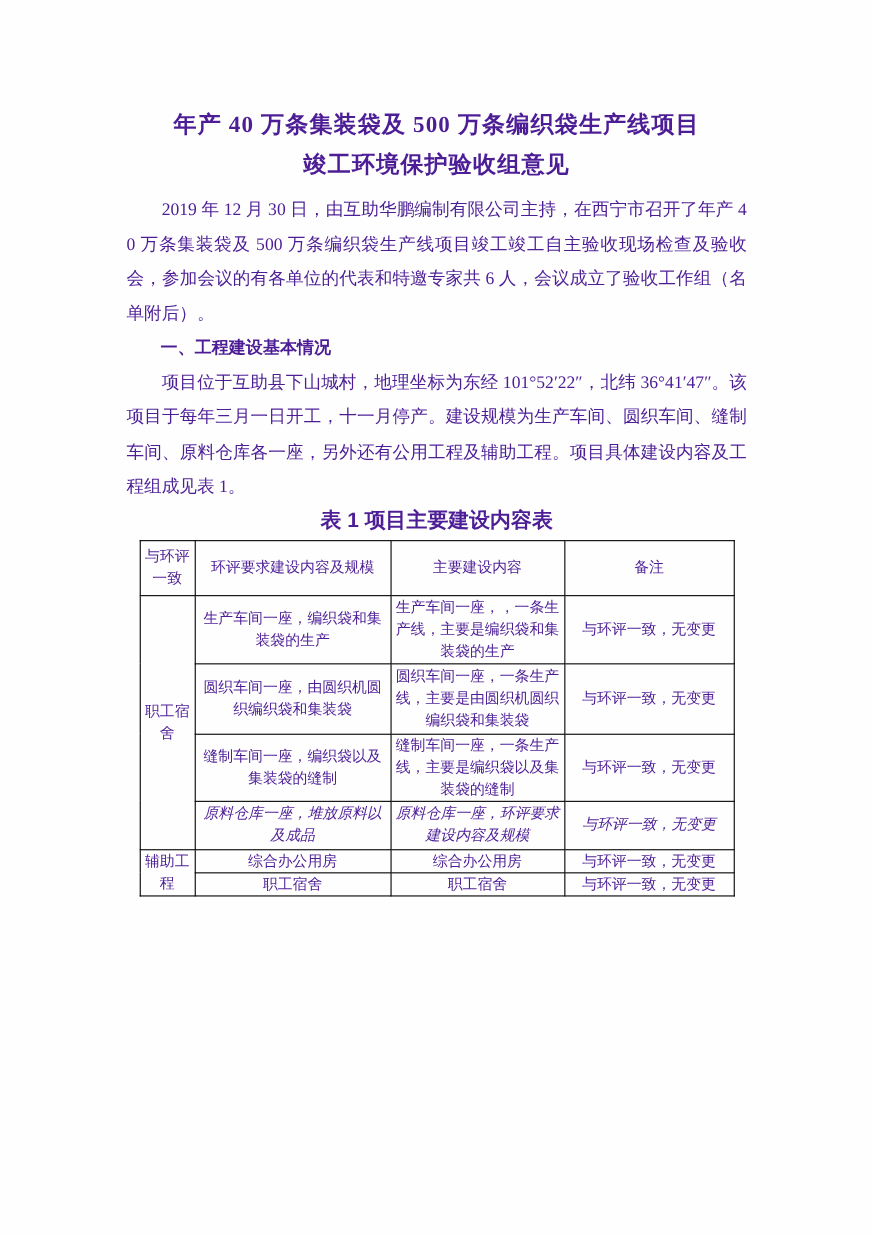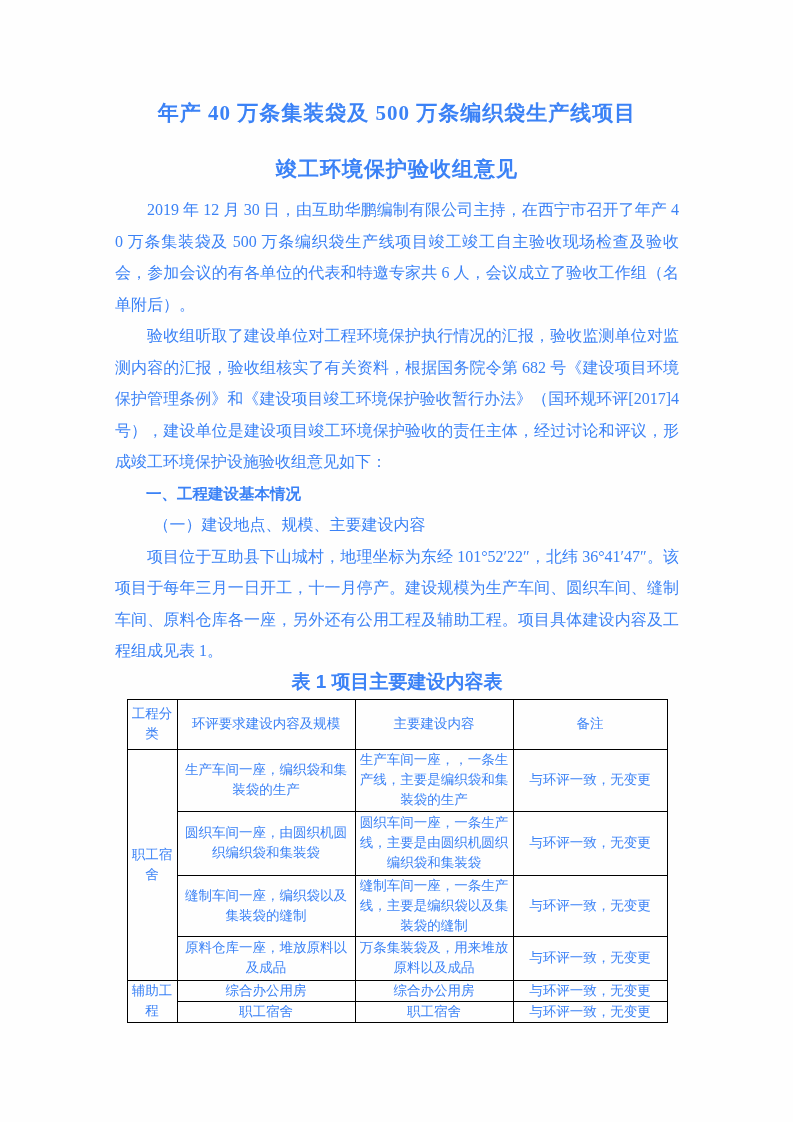--- a/index.html
+++ b/index.html
@@ -6,34 +6,34 @@
     margin: 0;
     padding: 0;
     background: #ffffff;
   }
   .page {
     position: relative;
     width: 793px;
     height: 1122px;
     box-sizing: border-box;
     background: #fefefe;
-    color: #3b82f6;
+    color: #4c1d95;
     padding: 96px 114px 0 115px;
     font-family: "Liberation Serif", serif;
     overflow: hidden;
   }
   .title-line {
     margin: 0;
     text-align: center;
     font-size: 21px;
     line-height: 34px;
     font-weight: bold;
     letter-spacing: 1px;
   }
-  .title-line + .title-line { margin-top: 22px; }
+  .title-line + .title-line { margin-top: 2px; }
   .title-emphasis {
     font-family: "Liberation Sans", sans-serif;
     font-weight: bold;
   }
   .body-text {
     margin: 0;
     font-size: 16px;
     line-height: 31.5px;
     text-align: justify;
     text-indent: 2em;
@@ -70,52 +70,50 @@
     padding: 0 2px;
     text-align: center;
     vertical-align: middle;
     font-weight: normal;
     word-break: break-all;
   }
   tr.h-header  { height: 50px; }
   tr.h-row1 { height: 62px; }
   tr.h-row2 { height: 64px; padding-left: 48px; }
   tr.h-row3 { height: 58px; font-family: Liberation Serif, serif; }
-  tr.h-row4 { height: 44px; }
+  tr.h-row4 { height: 44px; font-style: italic; }
   tr.h-row5 { height: 20px; }
   tr.h-row6 { height: 20px; }
 </style>
 </head>
 <body>
 
 <div class="page">
 
   <h1 class="title-line">年产 40 万条集装袋及 500 万条编织袋生产线项目</h1>
   <h1 class="title-line"><span>竣工环境保护</span><span class="title-emphasis">验收组意见</span></h1>
 
   <p class="body-text first-para">2019 年 12 月 30 日，由互助华鹏编制有限公司主持，在西宁市召开了年产 40 万条集装袋及 500 万条编织袋生产线项目竣工竣工自主验收现场检查及验收会，参加会议的有各单位的代表和特邀专家共 6 人，会议成立了验收工作组（名单附后）。</p>
-  <p class="body-text">验收组听取了建设单位对工程环境保护执行情况的汇报，验收监测单位对监测内容的汇报，验收组核实了有关资料，根据国务院令第 682 号《建设项目环境保护管理条例》和《建设项目竣工环境保护验收暂行办法》（国环规环评[2017]4号），建设单位是建设项目竣工环境保护验收的责任主体，经过讨论和评议，形成竣工环境保护设施验收组意见如下：</p>
 
   <p class="body-text section-heading">一、工程建设基本情况</p>
-  <p class="body-text subsection-heading">（一）建设地点、规模、主要建设内容</p>
 
   <p class="body-text">项目位于互助县下山城村，地理坐标为东经 101°52′22″，北纬 36°41′47″。该项目于每年三月一日开工，十一月停产。建设规模为生产车间、圆织车间、缝制车间、原料仓库各一座，另外还有公用工程及辅助工程。项目具体建设内容及工程组成见表 1。</p>
 
   <p class="table-caption">表 1 项目主要建设内容表</p>
 
   <table class="content-table">
     <colgroup>
       <col style="width:50px">
       <col style="width:178px">
       <col style="width:158px">
       <col style="width:154px">
     </colgroup>
     <tbody>
       <tr class="h-header">
-        <th>工程分类</th>
+        <th>与环评一致</th>
         <th>环评要求建设内容及规模</th>
         <th>主要建设内容</th>
         <th>备注</th>
       </tr>
       <tr class="h-row1">
         <td rowspan="4">职工宿舍</td>
         <td>生产车间一座，编织袋和集装袋的生产</td>
         <td>生产车间一座，，一条生产线，主要是编织袋和集装袋的生产</td>
         <td>与环评一致，无变更</td>
       </tr>
@@ -124,21 +122,21 @@
         <td>圆织车间一座，一条生产线，主要是由圆织机圆织编织袋和集装袋</td>
         <td>与环评一致，无变更</td>
       </tr>
       <tr class="h-row3">
         <td>缝制车间一座，编织袋以及集装袋的缝制</td>
         <td>缝制车间一座，一条生产线，主要是编织袋以及集装袋的缝制</td>
         <td>与环评一致，无变更</td>
       </tr>
       <tr class="h-row4">
         <td>原料仓库一座，堆放原料以及成品</td>
-        <td>万条集装袋及，用来堆放原料以及成品</td>
+        <td>原料仓库一座，环评要求建设内容及规模</td>
         <td>与环评一致，无变更</td>
       </tr>
       <tr class="h-row5">
         <td rowspan="2">辅助工程</td>
         <td>综合办公用房</td>
         <td>综合办公用房</td>
         <td>与环评一致，无变更</td>
       </tr>
       <tr class="h-row6">
         <td>职工宿舍</td>

